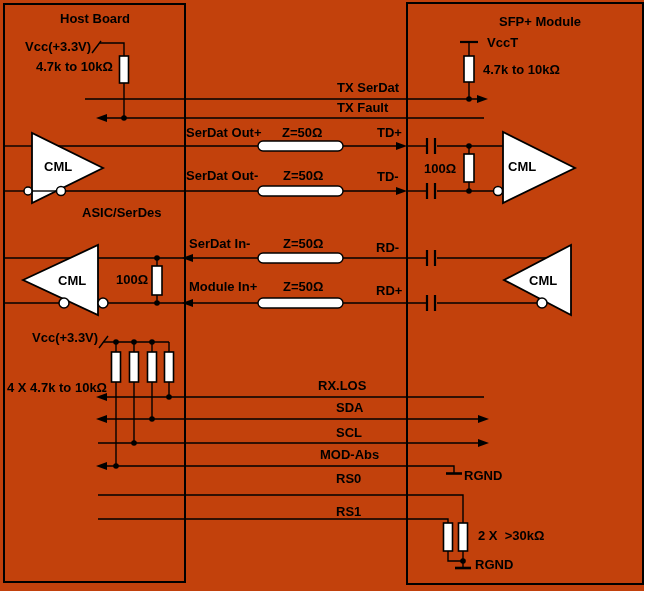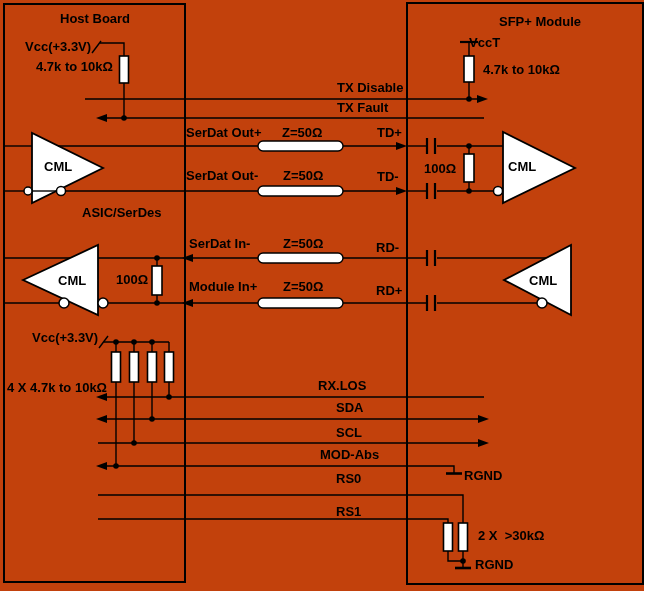--- a/index.html
+++ b/index.html
@@ -171,24 +171,24 @@
       </g>
     </g>
   </svg>
 
   <span class="lbl" style="left:60px;top:12px">Host Board</span>
   <span class="lbl" style="left:499px;top:15px">SFP+ Module</span>
 
   <span class="lbl" style="left:25px;top:40px">Vcc(+3.3V)</span>
   <span class="lbl" style="left:36px;top:60px">4.7k to 10kΩ</span>
 
-  <span class="lbl" style="left:469px;top:36px">VccT</span>
+  <span class="lbl" style="left:487px;top:36px">VccT</span>
   <span class="lbl" style="left:483px;top:63px">4.7k to 10kΩ</span>
 
-  <span class="lbl" style="left:337px;top:81px">TX Disable</span>
+  <span class="lbl" style="left:337px;top:81px">TX SerDat</span>
   <span class="lbl" style="left:337px;top:101px">TX Fault</span>
 
   <span class="lbl" style="left:186px;top:126px">SerDat Out+</span>
   <span class="lbl" style="left:282px;top:126px">Z=50Ω</span>
   <span class="lbl" style="left:377px;top:126px">TD+</span>
 
   <span class="lbl" style="left:186px;top:169px">SerDat Out-</span>
   <span class="lbl" style="left:283px;top:169px">Z=50Ω</span>
   <span class="lbl" style="left:377px;top:170px">TD-</span>
 

